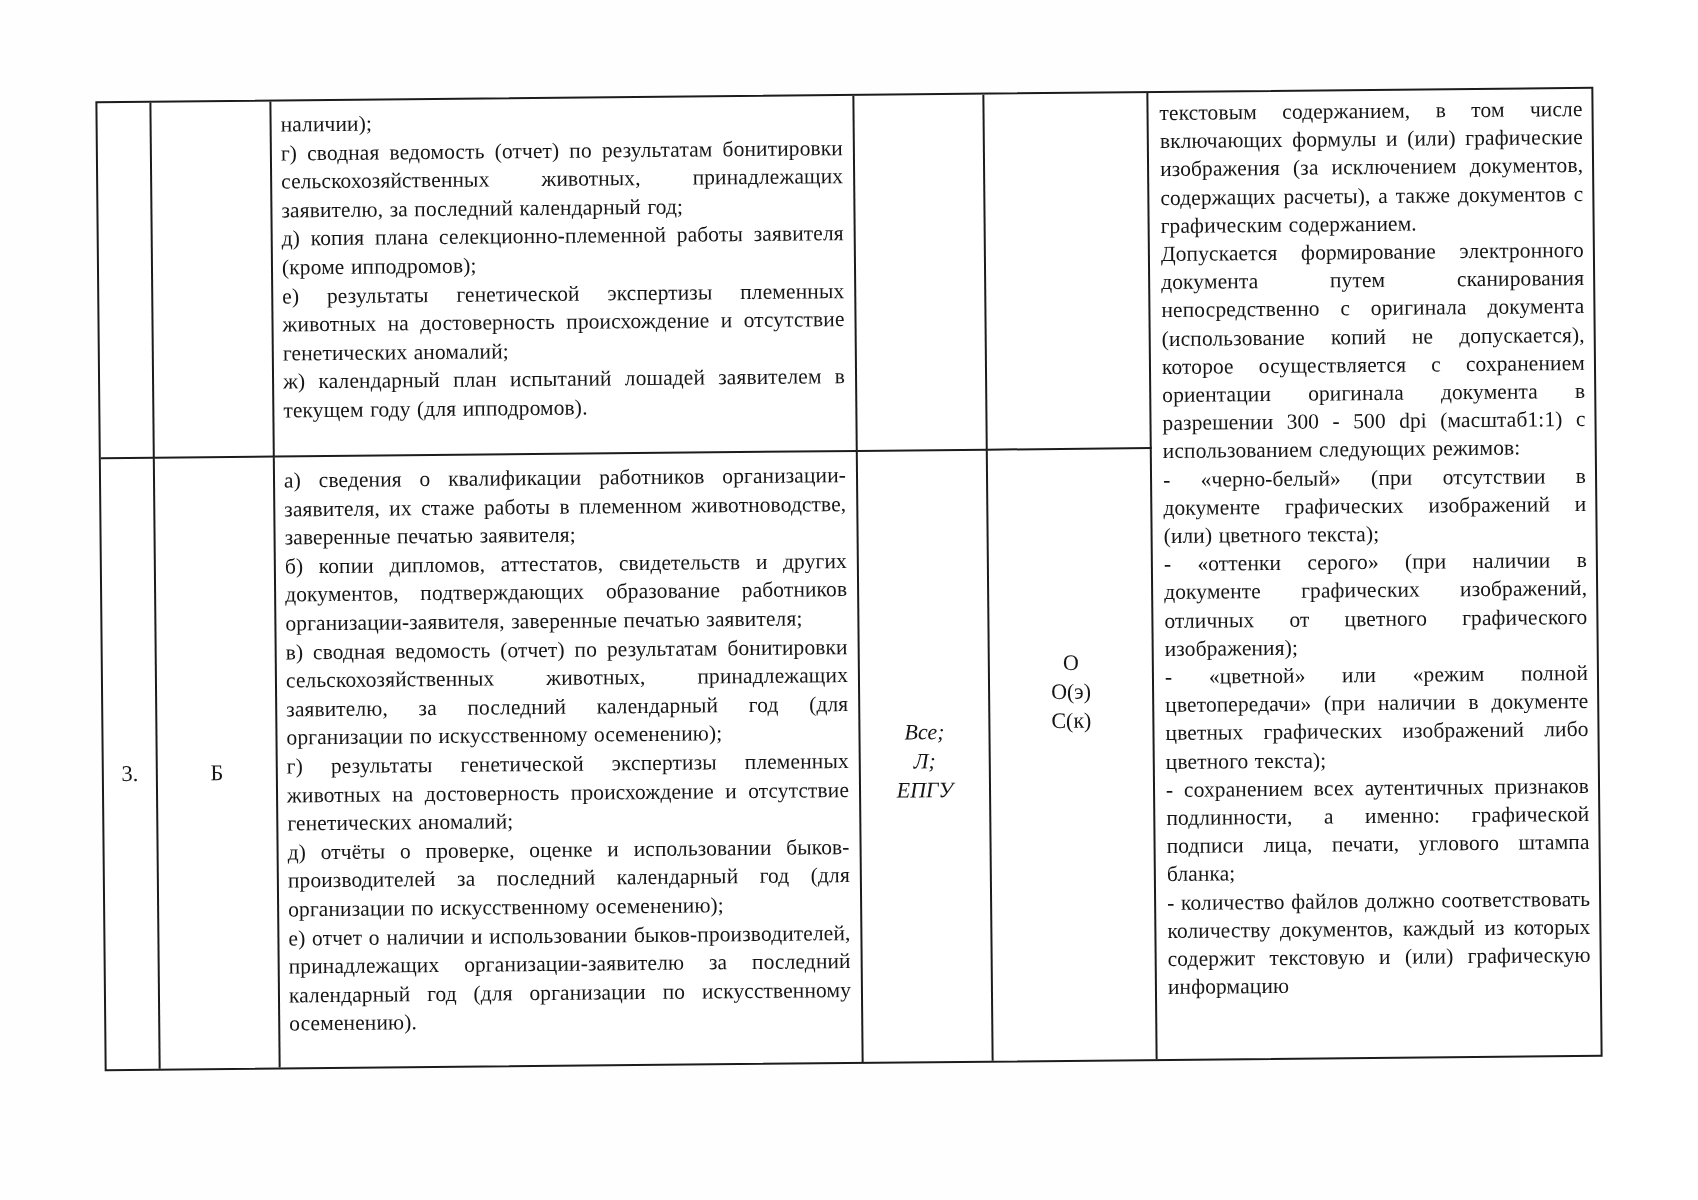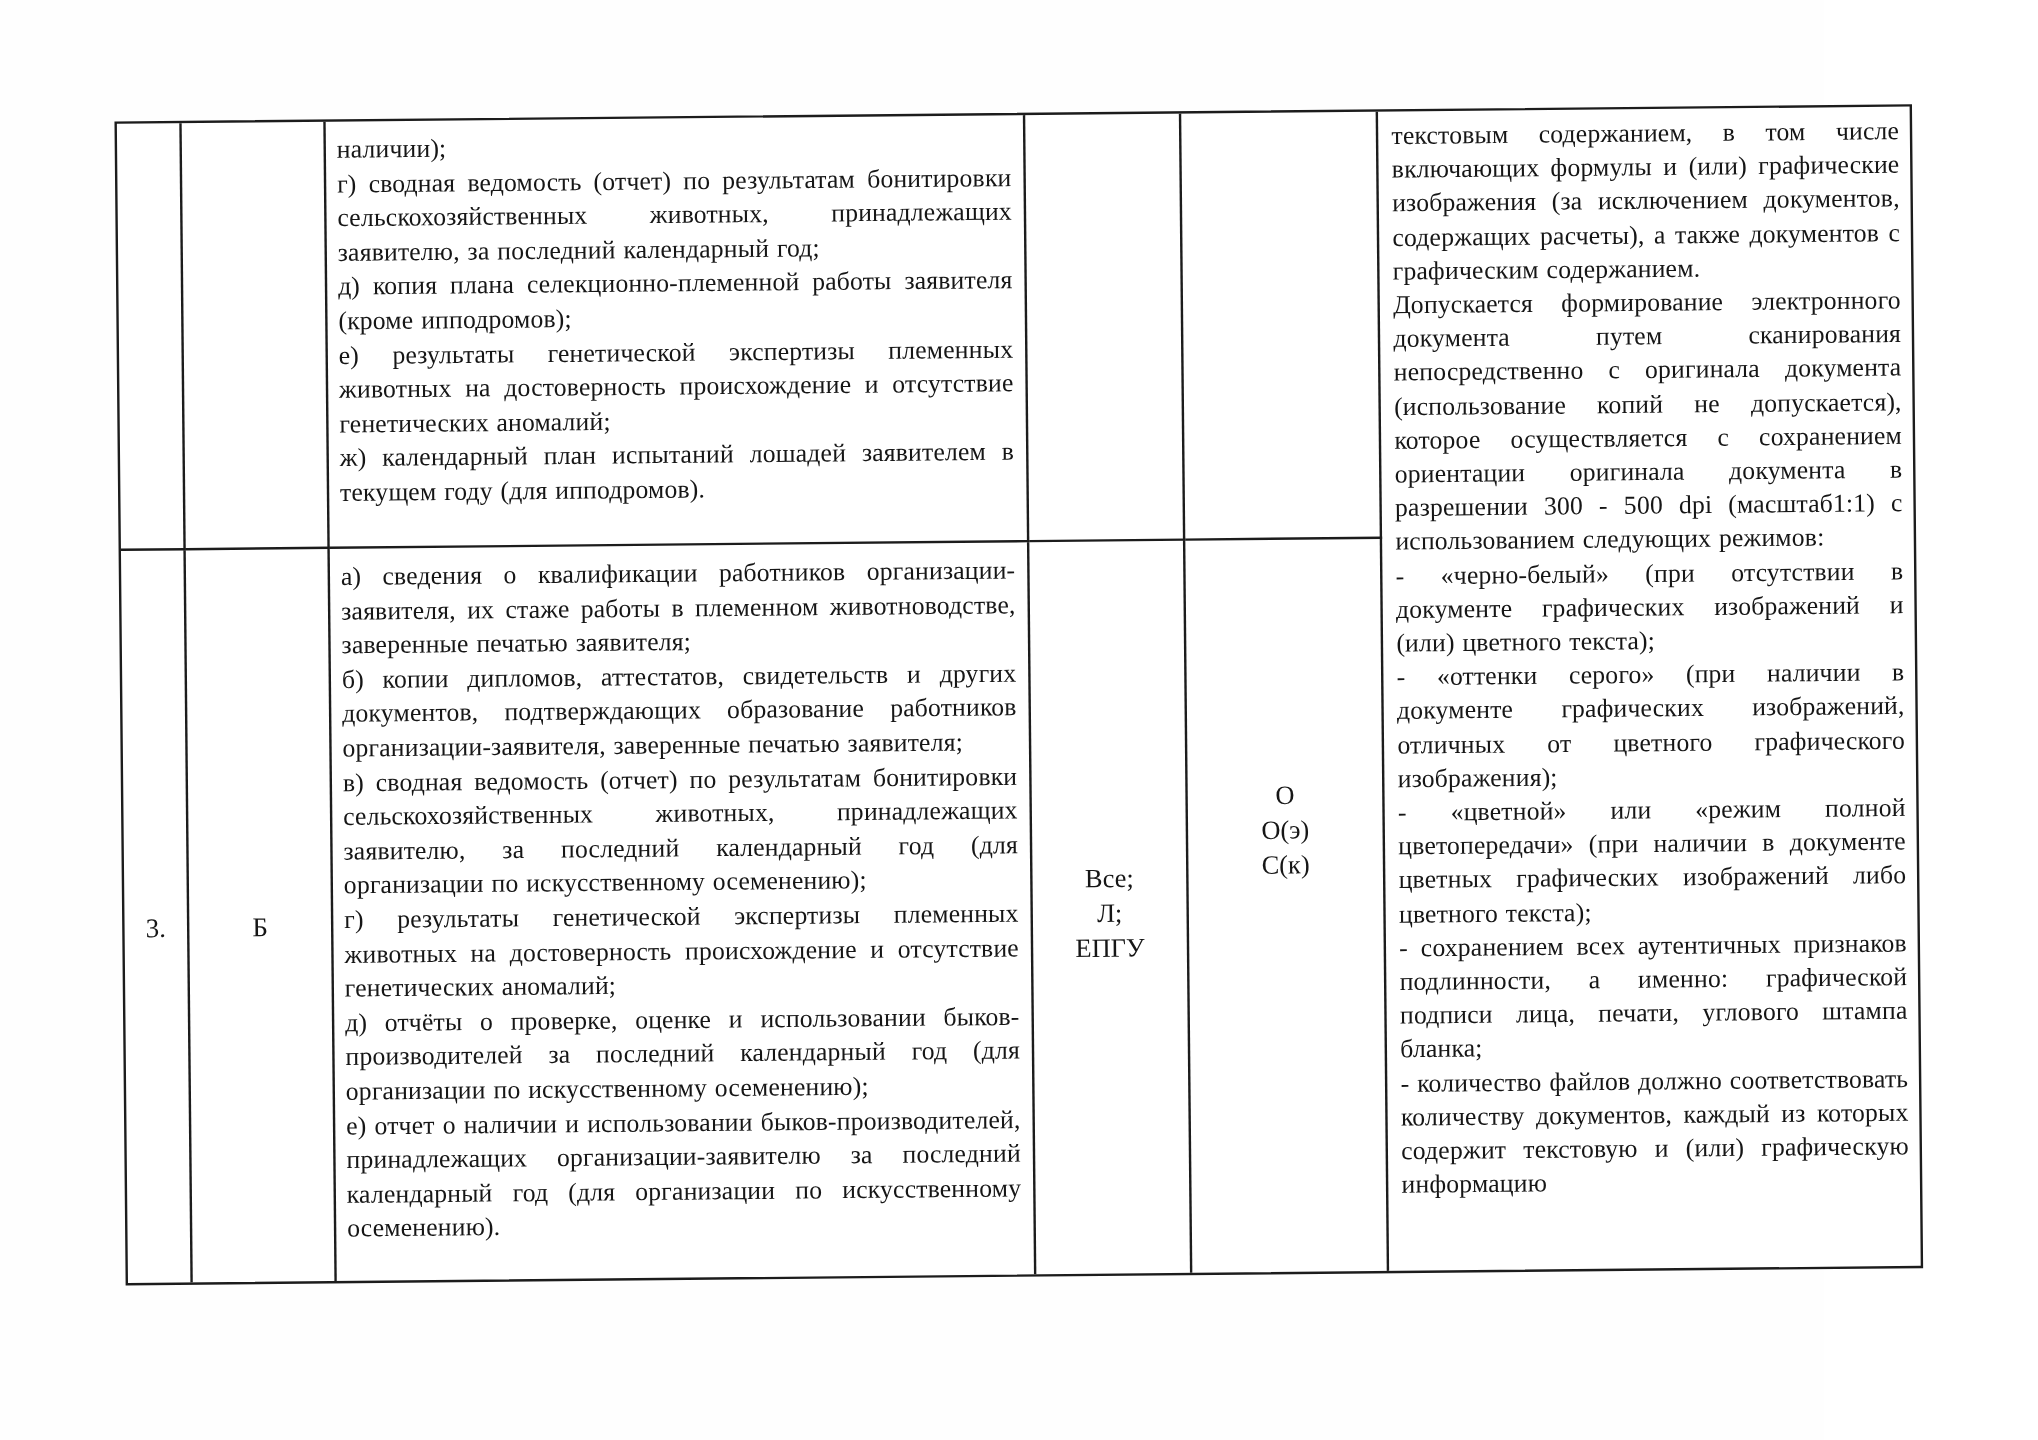--- a/index.html
+++ b/index.html
@@ -65,21 +65,21 @@
     font-size:22px;
     line-height:29px;
   }
   .num-cell p, .letter-cell p{
     margin:0;
     font-size:22.5px;
     line-height:28px;
     transform:translateY(10px);
   }
   .marks-cell .stack{transform:translateY(-64px);}
-  .channels-cell .stack{transform:translateY(4px);}
+  .channels-cell .stack{transform:translateY(4px);font-style:italic;}
   .stack p{margin:0;text-align:center;font-size:22px;line-height:29px;}
 </style>
 </head>
 <body>
 
 <div class="page">
   <div class="doc-table">
 
     <div class="cell row1 num-cell"></div>
     <div class="cell row1 letter-cell"></div>

